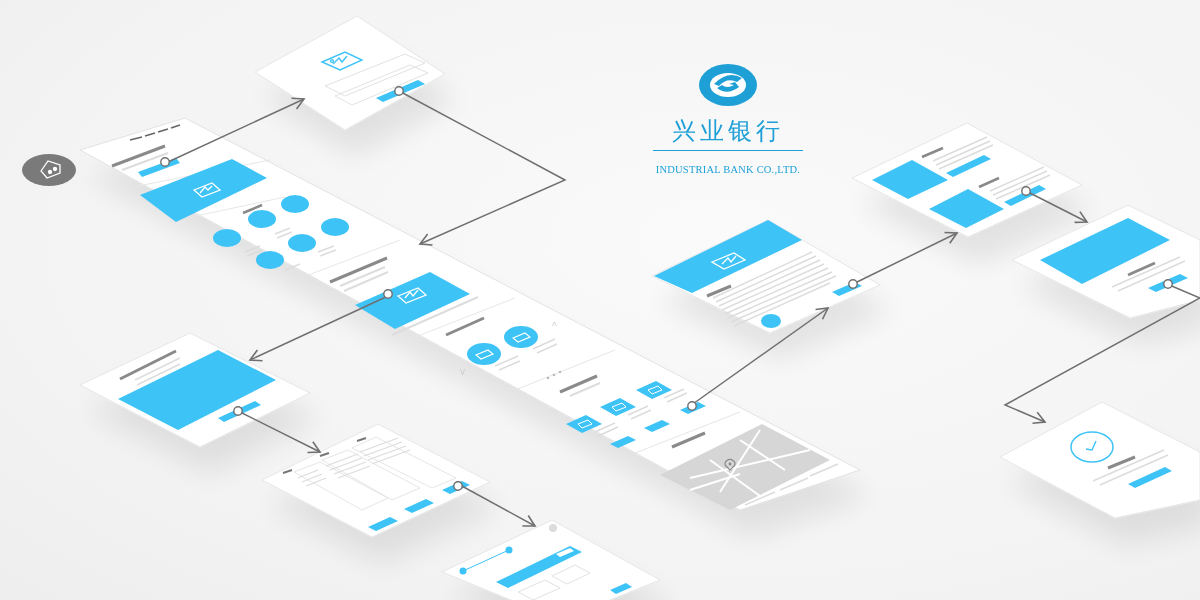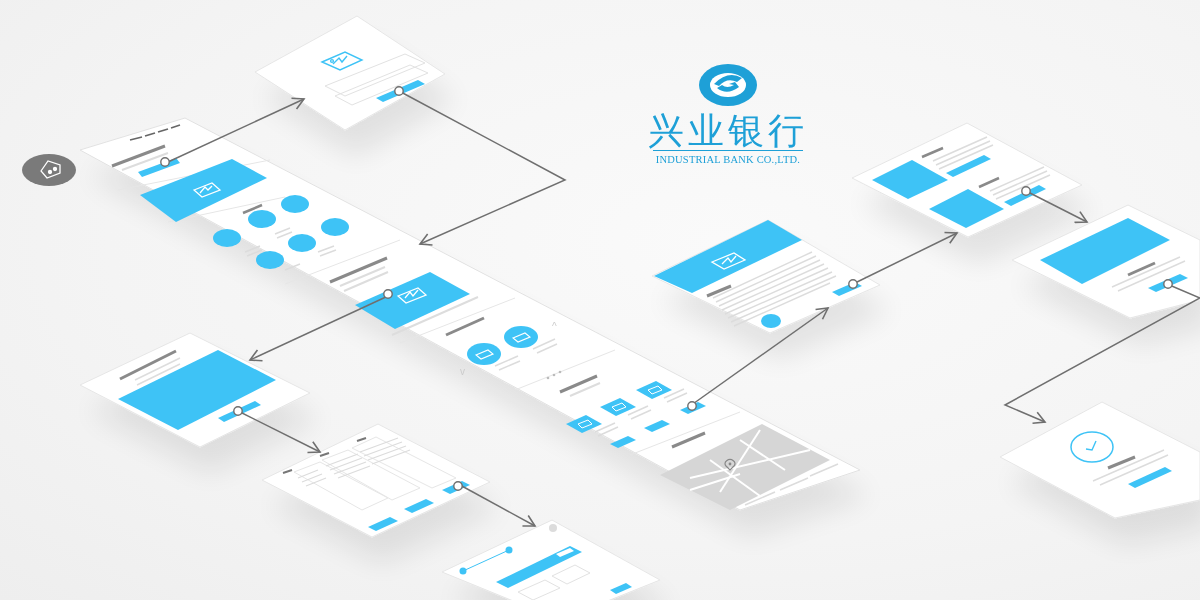--- a/index.html
+++ b/index.html
@@ -7,27 +7,27 @@
     width:1200px; height:600px; overflow:hidden; position:relative;
     background: radial-gradient(ellipse at 60% 40%, #fafafa 0%, #f4f4f4 60%, #eeeeee 100%);
     font-family: "Liberation Sans", sans-serif;
   }
   #stage { position:absolute; left:0; top:0; width:1200px; height:600px; }
   .logo {
     position:absolute; left:648px; top:62px; width:160px; text-align:center;
   }
   .logo-mark { display:block; margin:0 auto; }
   .logo-cn {
-    display:block; font-family:"DejaVu Serif", serif; font-size:36px; color:#1ea0d7;
+    display:block; font-family:"DejaVu Serif", serif; font-size:24px; color:#1ea0d7;
     letter-spacing:4px; line-height:34px; margin-top:6px;
   }
   .logo-en {
     display:block; font-family:"Liberation Serif", serif; font-size:10.5px; color:#1ea0d7;
     letter-spacing:0.2px; margin-top:2px; white-space:nowrap;
-    border-top:1px solid #1ea0d7; padding-top:3px; width:150px; margin-left:5px;
+    border-top:1px solid #1ea0d7; padding-top:13px; width:150px; margin-left:5px;
   }
 </style>
 </head>
 <body>
 
 <div id="stage">
 <svg width="1200" height="600" viewBox="0 0 1200 600" xmlns="http://www.w3.org/2000/svg">
   <defs>
     <filter id="sh" x="-20%" y="-20%" width="160%" height="180%">
       <feGaussianBlur in="SourceAlpha" stdDeviation="14"></feGaussianBlur>

